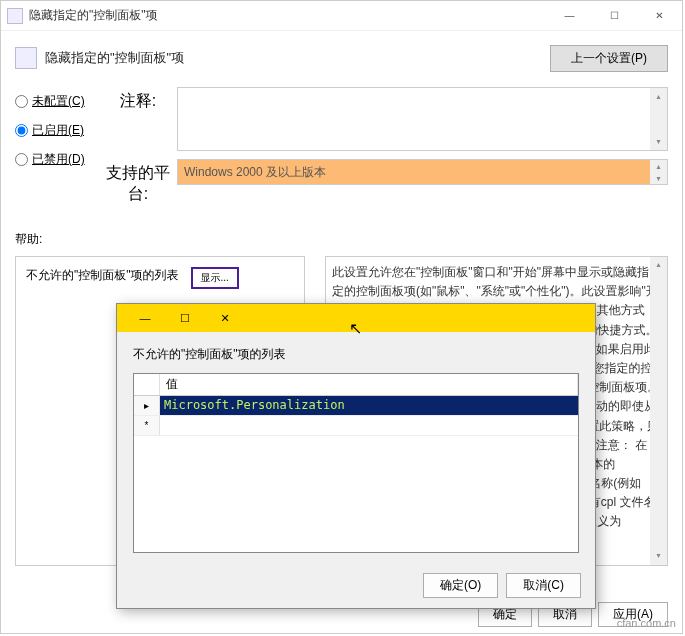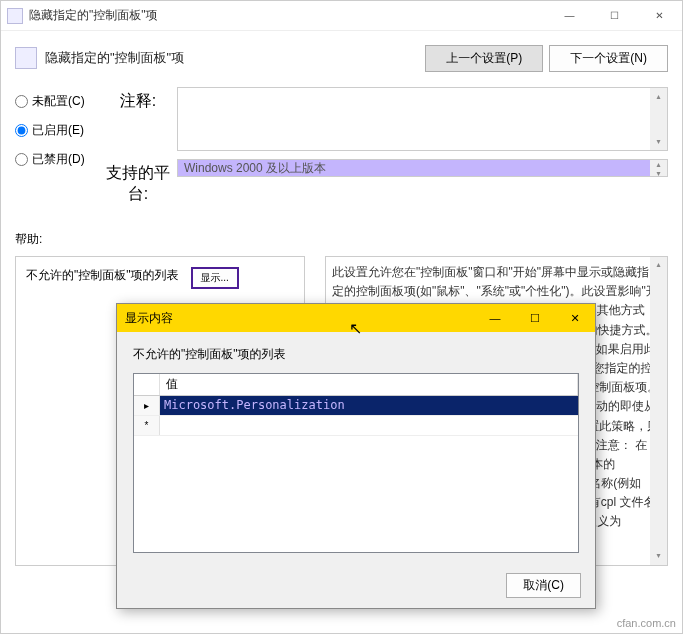--- a/index.html
+++ b/index.html
@@ -16,31 +16,31 @@
 
 .content { padding: 10px 14px; }
 
 .header-row { display: flex; align-items: center; margin-bottom: 12px; height: 34px; }
 .header-icon { width: 22px; height: 22px; margin-right: 8px; background: #eef; border: 1px solid #bbd; }
 .header-title { flex: 1; font-size: 13px; color: #222; }
 .nav-btn { font-size: 12px; padding: 4px 20px; margin-left: 6px; border: 1px solid #adadad; background: #e1e1e1; cursor: pointer; }
 .nav-btn.enabled { background: #fdfdfd; }
 
 .config-area { display: flex; margin-bottom: 10px; }
-.radio-col { width: 90px; padding-top: 6px; }
+.radio-col { width: 90px; padding-top: 6px; text-decoration: underline; }
 .radio-item { display: flex; align-items: center; font-size: 12px; margin-bottom: 12px; cursor: pointer; }
 .radio-item input { margin-right: 4px; }
 
 .fields-col { flex: 1; }
 .field-row { display: flex; margin-bottom: 8px; }
 .field-label { width: 72px; font-size: 16px; text-align: center; padding-right: 6px; padding-top: 4px; }
 .textarea-box { flex: 1; height: 64px; border: 1px solid #ccc; background: #fff; position: relative; }
 .scroll-stub { position: absolute; right: 0; top: 0; bottom: 0; width: 17px; background: #f0f0f0; display: flex; flex-direction: column; justify-content: space-between; }
 .scroll-arrow { height: 17px; display: flex; align-items: center; justify-content: center; font-size: 8px; color: #888; }
-.platform-box { flex: 1; height: 18px; border: 1px solid #ccc; background: #c4b5fd; display: flex; align-items: center; padding: 0 6px; font-size: 12px; color: #555; position: relative; }
+.platform-box { flex: 1; height: 26px; border: 1px solid #ccc; background: #fdba74; display: flex; align-items: center; padding: 0 6px; font-size: 12px; color: #555; position: relative; }
 
 .section-labels { display: flex; margin-top: 18px; margin-bottom: 8px; font-size: 12px; }
 .section-labels .left { width: 290px; }
 
 .lower-area { display: flex; gap: 20px; }
 .options-box { width: 290px; border: 1px solid #ccc; padding: 10px; font-size: 12px; display: flex; align-items: flex-start; }
 .show-btn { font-size: 10px; padding: 2px 8px; border: 2px solid #4c1d95; background: #fdfdfd; cursor: pointer; margin-left: 12px; }
 
 .help-box { flex: 1; border: 1px solid #ccc; padding: 6px; font-size: 12px; line-height: 1.6; color: #333; height: 310px; overflow: hidden; position: relative; }
 
@@ -55,21 +55,21 @@
 .dialog-btn { width: 40px; height: 28px; display: flex; align-items: center; justify-content: center; font-size: 11px; }
 
 .dialog-body { padding: 14px 16px; }
 .dialog-label { font-size: 12px; margin-bottom: 10px; }
 .grid-box { border: 1px solid #828790; background: #fff; height: 180px; }
 .grid-header { display: flex; background: #fff; border-bottom: 1px solid #ccc; height: 22px; }
 .grid-header-cell { border-right: 1px solid #e0e0e0; font-size: 12px; padding: 2px 6px; }
 .grid-header-cell.rowhdr { width: 26px; }
 .grid-header-cell.valcol { flex: 1; }
 .grid-row { display: flex; height: 20px; border-bottom: 1px solid #eee; }
-.grid-row.selected .valcell { background: #0a246a; color: #c4b5fd; }
+.grid-row.selected .valcell { background: #0a246a; color: #bef264; }
 .rowhdr-cell { width: 26px; border-right: 1px solid #e0e0e0; display: flex; align-items: center; justify-content: center; font-size: 10px; background: #f8f8f8; }
 .valcell { flex: 1; font-family: Consolas, monospace; font-size: 12px; padding: 2px 4px; }
 
 .dialog-footer { position: absolute; bottom: 10px; right: 14px; display: flex; gap: 8px; }
 .dialog-footer button { font-size: 12px; padding: 3px 16px; border: 1px solid #adadad; background: #fdfdfd; cursor: pointer; }
 
 .cursor { position: absolute; left: 348px; top: 318px; font-size: 16px; pointer-events: none; }
 
 .watermark { position: absolute; right: 6px; bottom: 4px; font-size: 11px; color: #999; }
 </style>
@@ -87,21 +87,20 @@
       <div class="win-btn close">✕</div>
     </div>
   </div>
 
   <div class="content">
 
     <div class="header-row">
       <div class="header-icon"></div>
       <div class="header-title">隐藏指定的"控制面板"项</div>
       <button class="nav-btn">上一个设置(P)</button>
-      <button class="nav-btn enabled">下一个设置(N)</button>
     </div>
 
     <div class="config-area">
       <div class="radio-col">
         <label class="radio-item">
           <input type="radio" name="state" style="">
           <span>未配置(C)</span>
         </label>
         <label class="radio-item">
           <input type="radio" name="state" checked="" style="">
@@ -158,24 +157,28 @@
 在 Windows Vista、Windows Server 2008 和较早版本的Windows 中，适用的控制面板 .cpl 文件名的模块名称(例如 timedate.cpl 或者 inetcpl.cpl。如果控制面板项没有cpl 文件名称(如由 .exe 文件运行的项)，或者它是系统策略定义为 @shell32.dll,-1</span>
         <div class="scroll-stub" style="position:absolute;right:0;top:0;bottom:0">
           <div class="scroll-arrow">▴</div>
           <div class="scroll-arrow">▾</div>
         </div>
       </div>
     </div>
 
   </div>
 
+  <div class="main-footer">
+    <button>确定</button>
+    <button>取消</button>
+    <button>应用(A)</button>
+  </div>
 
   <div class="dialog">
     <div class="dialog-titlebar">
-      <div class="dialog-title">显示内容</div>
       <div class="dialog-controls">
         <div class="dialog-btn">—</div>
         <div class="dialog-btn">☐</div>
         <div class="dialog-btn">✕</div>
       </div>
     </div>
     <div class="dialog-body">
       <div class="dialog-label">不允许的"控制面板"项的列表</div>
       <div class="grid-box">
         <div class="grid-header">
@@ -186,19 +189,20 @@
           <div class="rowhdr-cell">▸</div>
           <div class="valcell">Microsoft.Personalization</div>
         </div>
         <div class="grid-row">
           <div class="rowhdr-cell">*</div>
           <div class="valcell"></div>
         </div>
       </div>
     </div>
     <div class="dialog-footer">
+      <button>确定(O)</button>
       <button>取消(C)</button>
     </div>
   </div>
 
   <div class="cursor">↖</div>
   <div class="watermark">cfan.com.cn</div>
 </div>
 
 </body></html>

